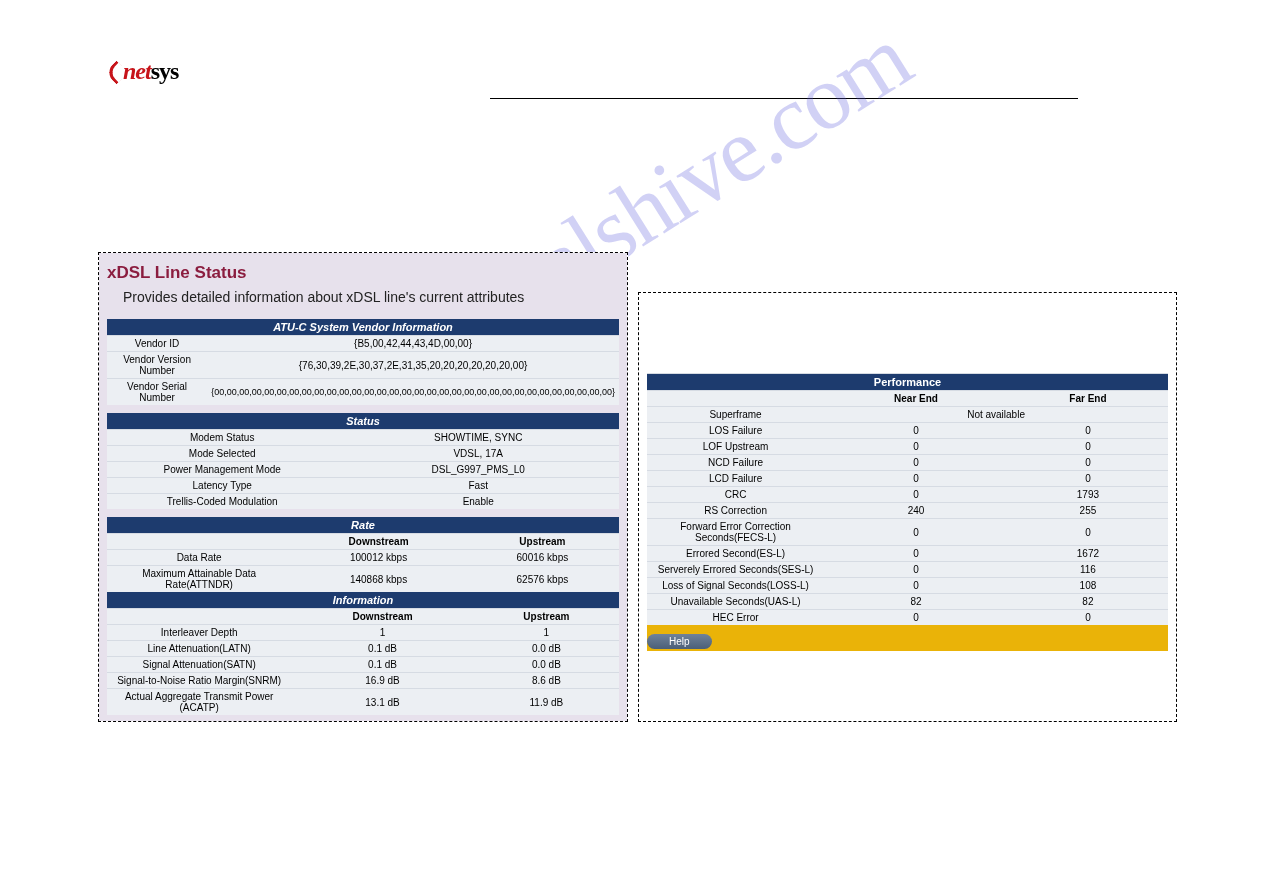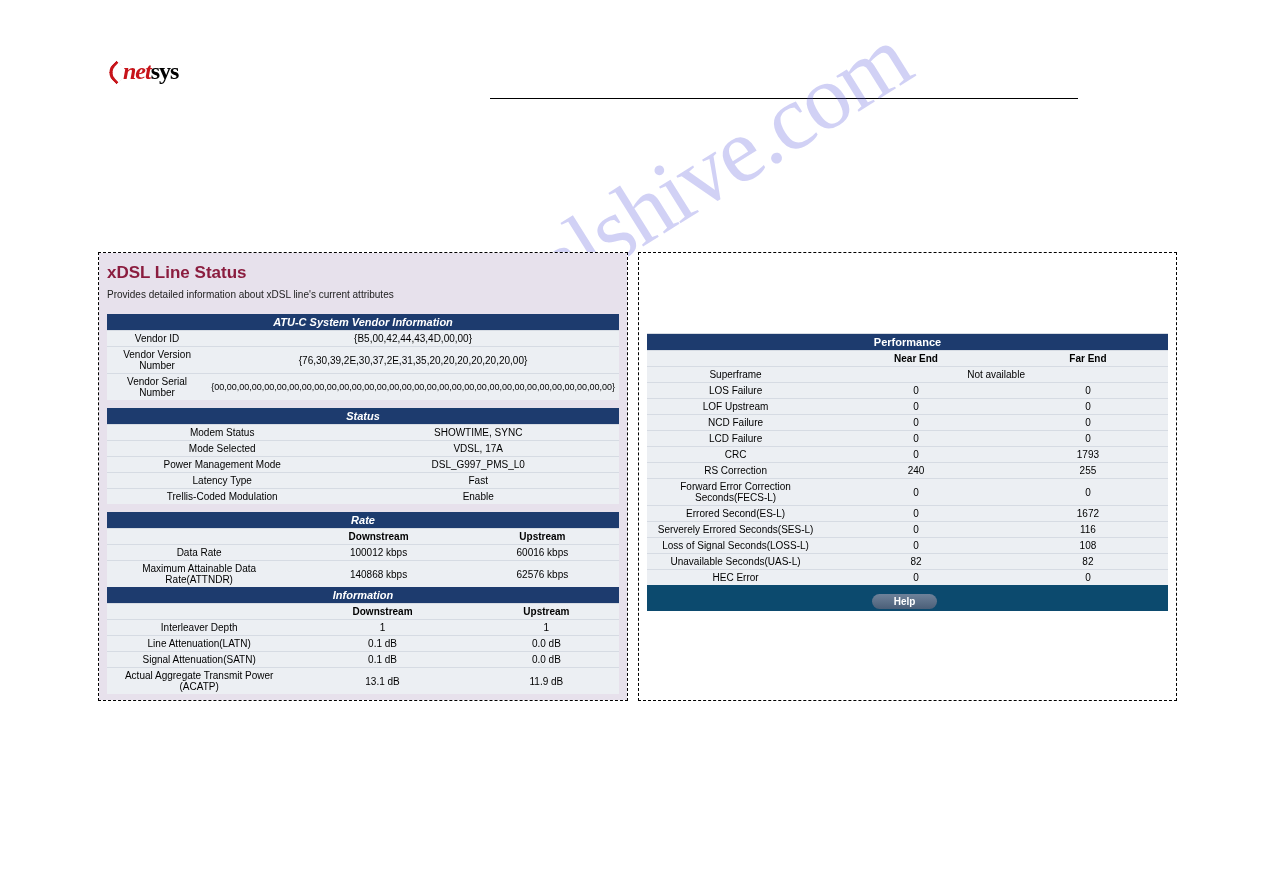--- a/index.html
+++ b/index.html
@@ -6,41 +6,41 @@
   .page { position:relative; width:1263px; height:893px; }
   .logo { position:absolute; left:108px; top:58px; font-family: Georgia, 'Times New Roman', serif; font-size:24px; font-weight:bold; letter-spacing:-1px; }
   .logo .net { color:#c7141a; font-style:italic; }
   .logo .net::before { content:""; display:inline-block; width:14px; height:14px; border:3px solid #c7141a; border-right:none; border-top:none; border-radius:0 0 0 12px; transform:rotate(45deg); margin-right:-2px; vertical-align:-2px; }
   .logo .sys { color:#000; }
   .hdr-line { position:absolute; left:490px; top:98px; width:588px; height:1px; background:#000; }
 
   .panels { position:absolute; left:98px; top:252px; right:74px; display:flex; gap:10px; }
   .panel { border:1.5px dashed #000; background:#fff; }
   .panel.left { width:528px; padding:0; }
-  .panel.right { width:537px; padding:0; }
+  .panel.right { width:537px; padding:0;margin-top:40px; }
   .inner-l { background:#e7e1ec; padding:10px 8px 6px 8px; }
   .inner-r { background:#fff; padding:80px 8px 6px 8px; }
 
   .title { color:#8b1d3f; font-weight:bold; font-size:17px; font-family: 'Trebuchet MS', Verdana, sans-serif; margin:0 0 6px 0; }
-  .subtitle { font-size:10px; color:#222; margin:0 0 14px 0; }
+  .subtitle { font-size:14px; color:#222; margin:0 0 14px 16px; }
 
   .tbl { width:100%; border-collapse:collapse; font-size:10px; background:#eceff3; }
   .tbl td, .tbl th { padding:2px 4px; text-align:center; vertical-align:middle; }
   .sechead { background:#1d3b6e; color:#fff; font-weight:bold; padding:4px 0; text-align:center; font-size:11px; }
   .tbl .lbl { text-align:center; font-weight:normal; color:#000; }
   .tbl tr { border-top:1px solid #d6dbe3; }
   .tbl tr.nobt { border-top:none;font-style:italic; }
   .colhdr td { font-weight:bold; }
 
   .tbl-r { width:100%; border-collapse:collapse; font-size:10px; background:#eceff3; }
   .tbl-r td, .tbl-r th { padding:2px 4px; text-align:center; }
   .tbl-r .lbl { text-align:center; }
   .tbl-r tr { border-top:1px solid #d6dbe3; }
 
-  .helpbar { text-align:center; padding:6px 6px 2px 0; background:#0c4a6e;font-weight:bold; }
+  .helpbar { text-align:left; padding:6px 6px 2px 0; background:#eab308; }
   .help-btn { display:inline-block; background:#5a6f87; background:linear-gradient(#6f829a,#4b5f78); color:#fff; font-size:10px; padding:2px 22px; border-radius:10px; cursor:pointer; }
 
   .watermark { position:absolute; left:330px; top:160px; font-size:92px; color:rgba(90,90,220,0.28); transform:rotate(-32deg); font-family: 'Times New Roman', serif; pointer-events:none; user-select:none; white-space:nowrap; letter-spacing:-2px; }
 </style>
 </head>
 <body>
 
 <div class="page">
   <div class="logo">
     <span class="net">net</span><span class="sys">sys</span>
@@ -150,20 +150,25 @@
                 <td class="lbl">Line Attenuation(LATN)</td>
                 <td>0.1 dB</td>
                 <td>0.0 dB</td>
               </tr>
           <tr>
                 <td class="lbl">Signal Attenuation(SATN)</td>
                 <td>0.1 dB</td>
                 <td>0.0 dB</td>
               </tr>
           <tr>
+                <td class="lbl">Signal-to-Noise Ratio Margin(SNRM)</td>
+                <td>16.9 dB</td>
+                <td>8.6 dB</td>
+              </tr>
+          <tr>
                 <td class="lbl">Actual Aggregate Transmit Power (ACATP)</td>
                 <td>13.1 dB</td>
                 <td>11.9 dB</td>
               </tr>
         </tbody>
           </table>
       </div>
     </div>
 
     <div class="panel right">

